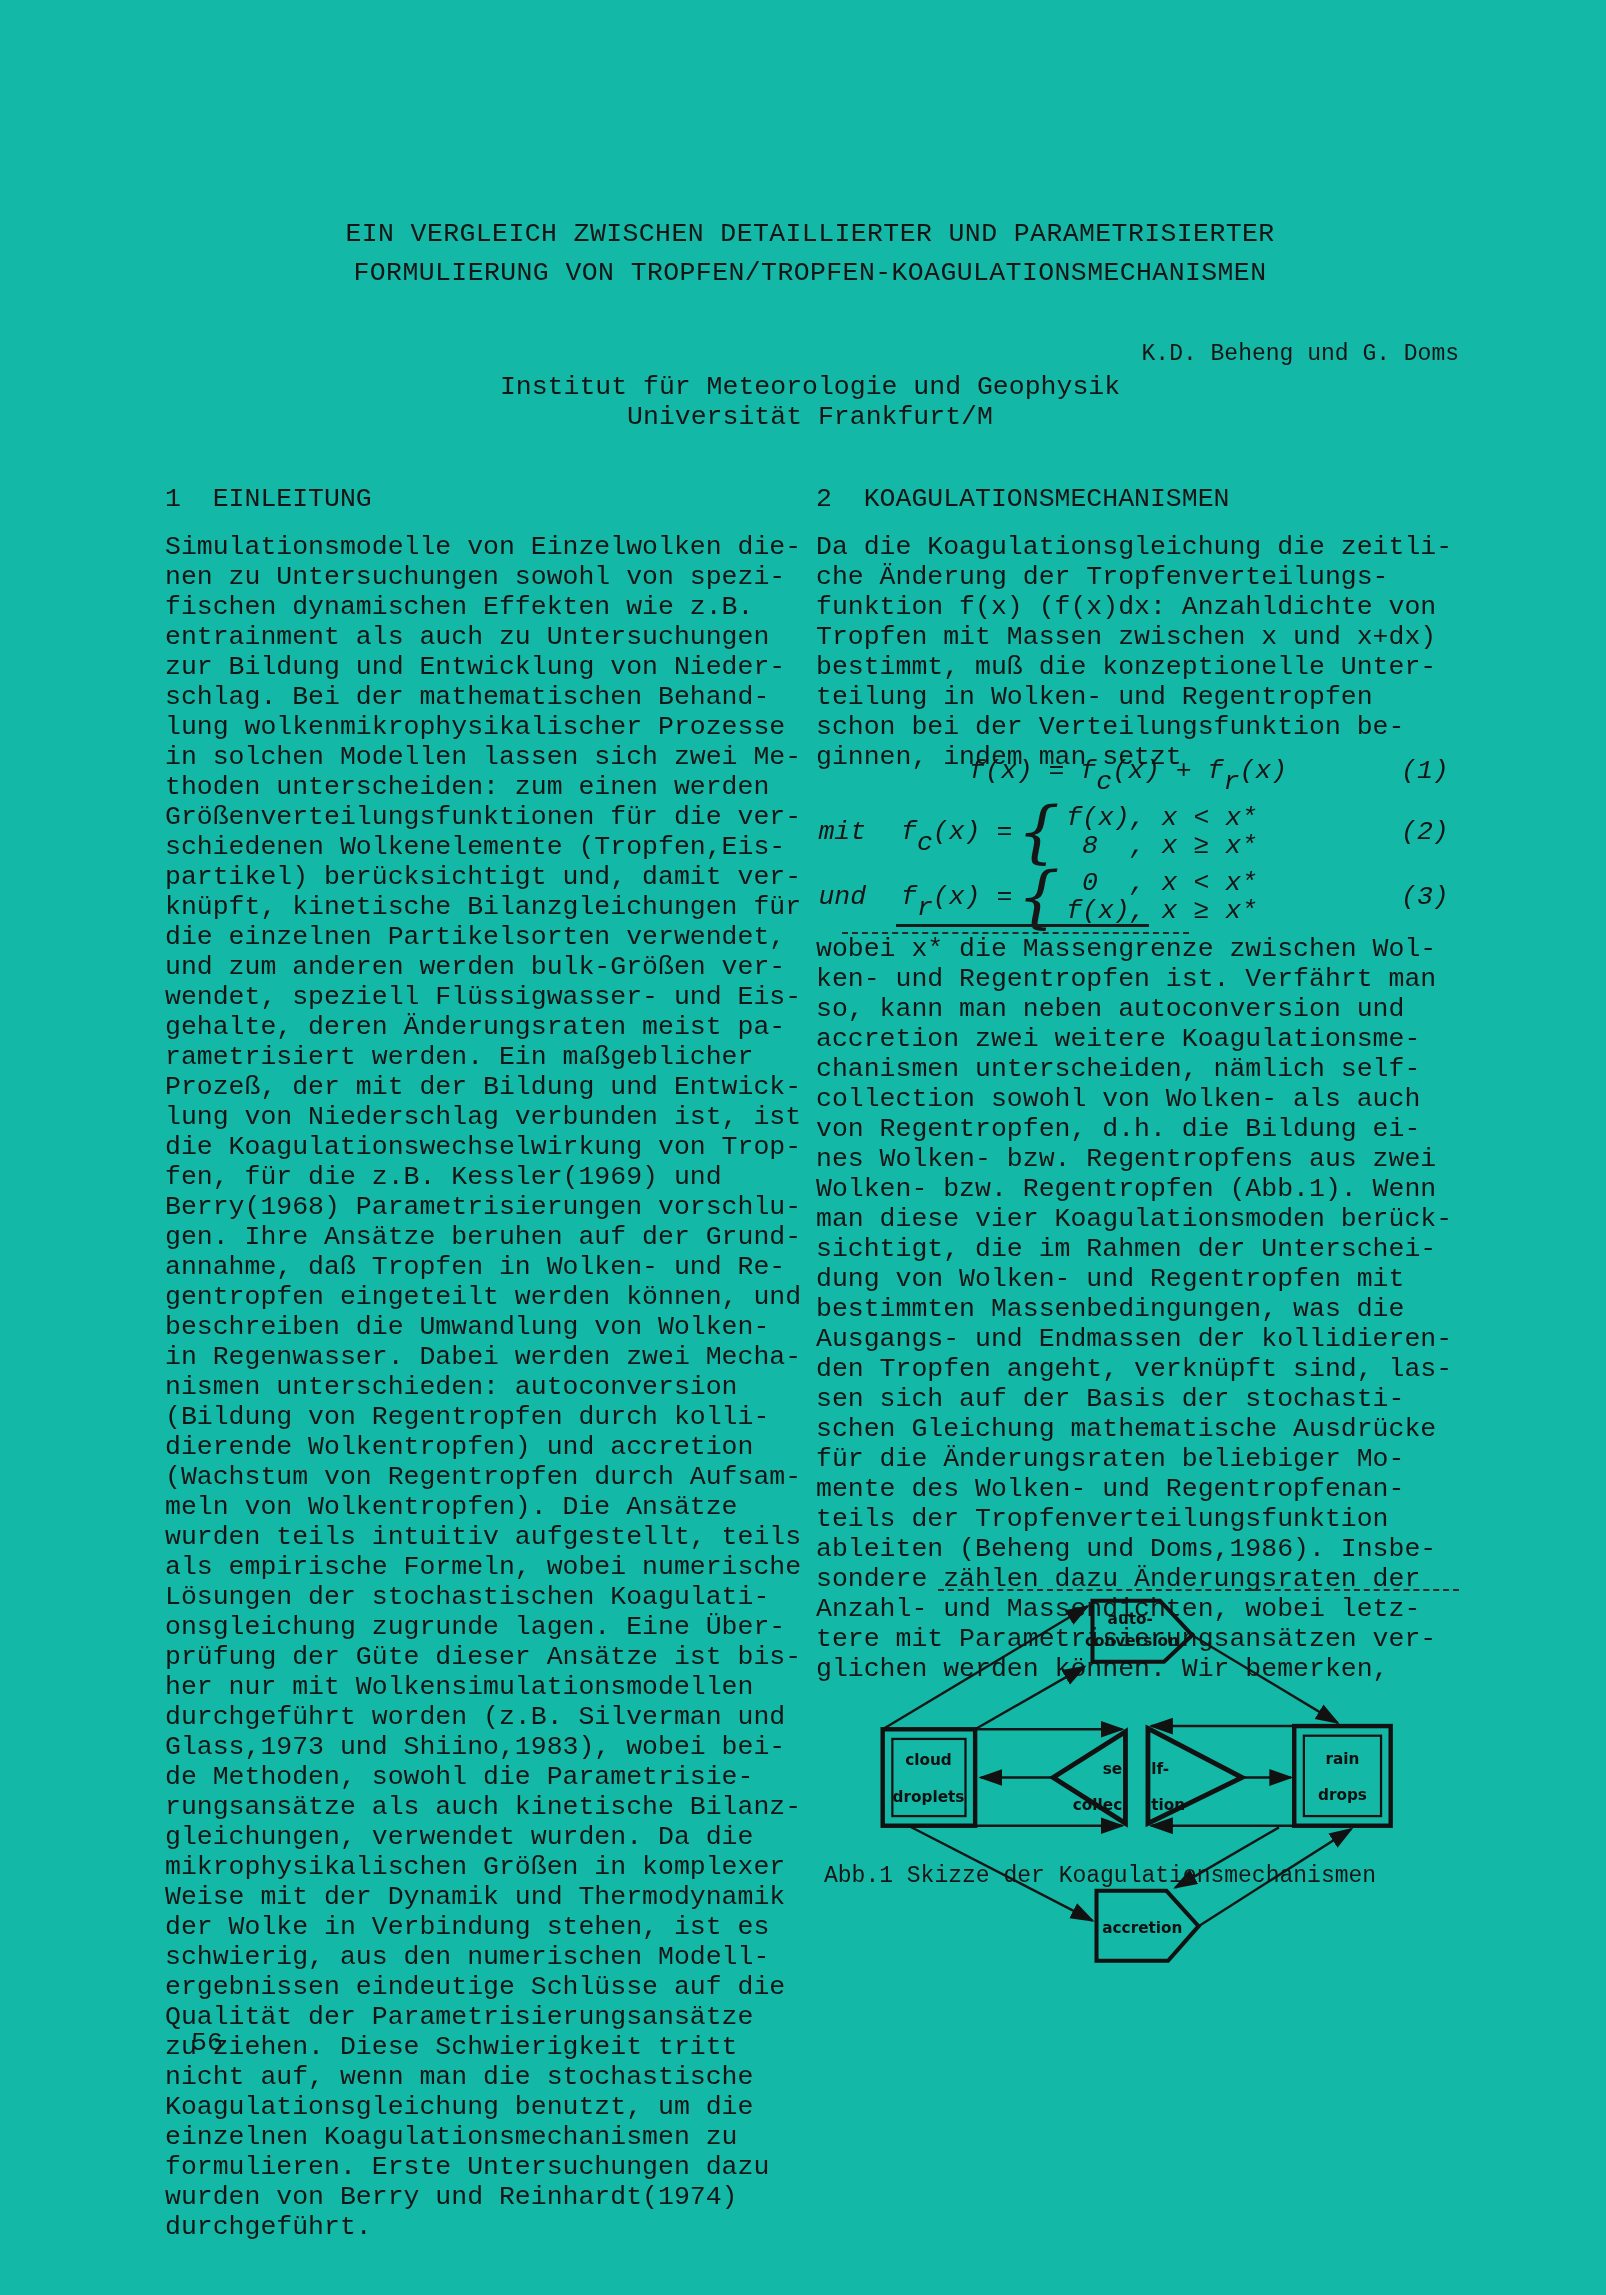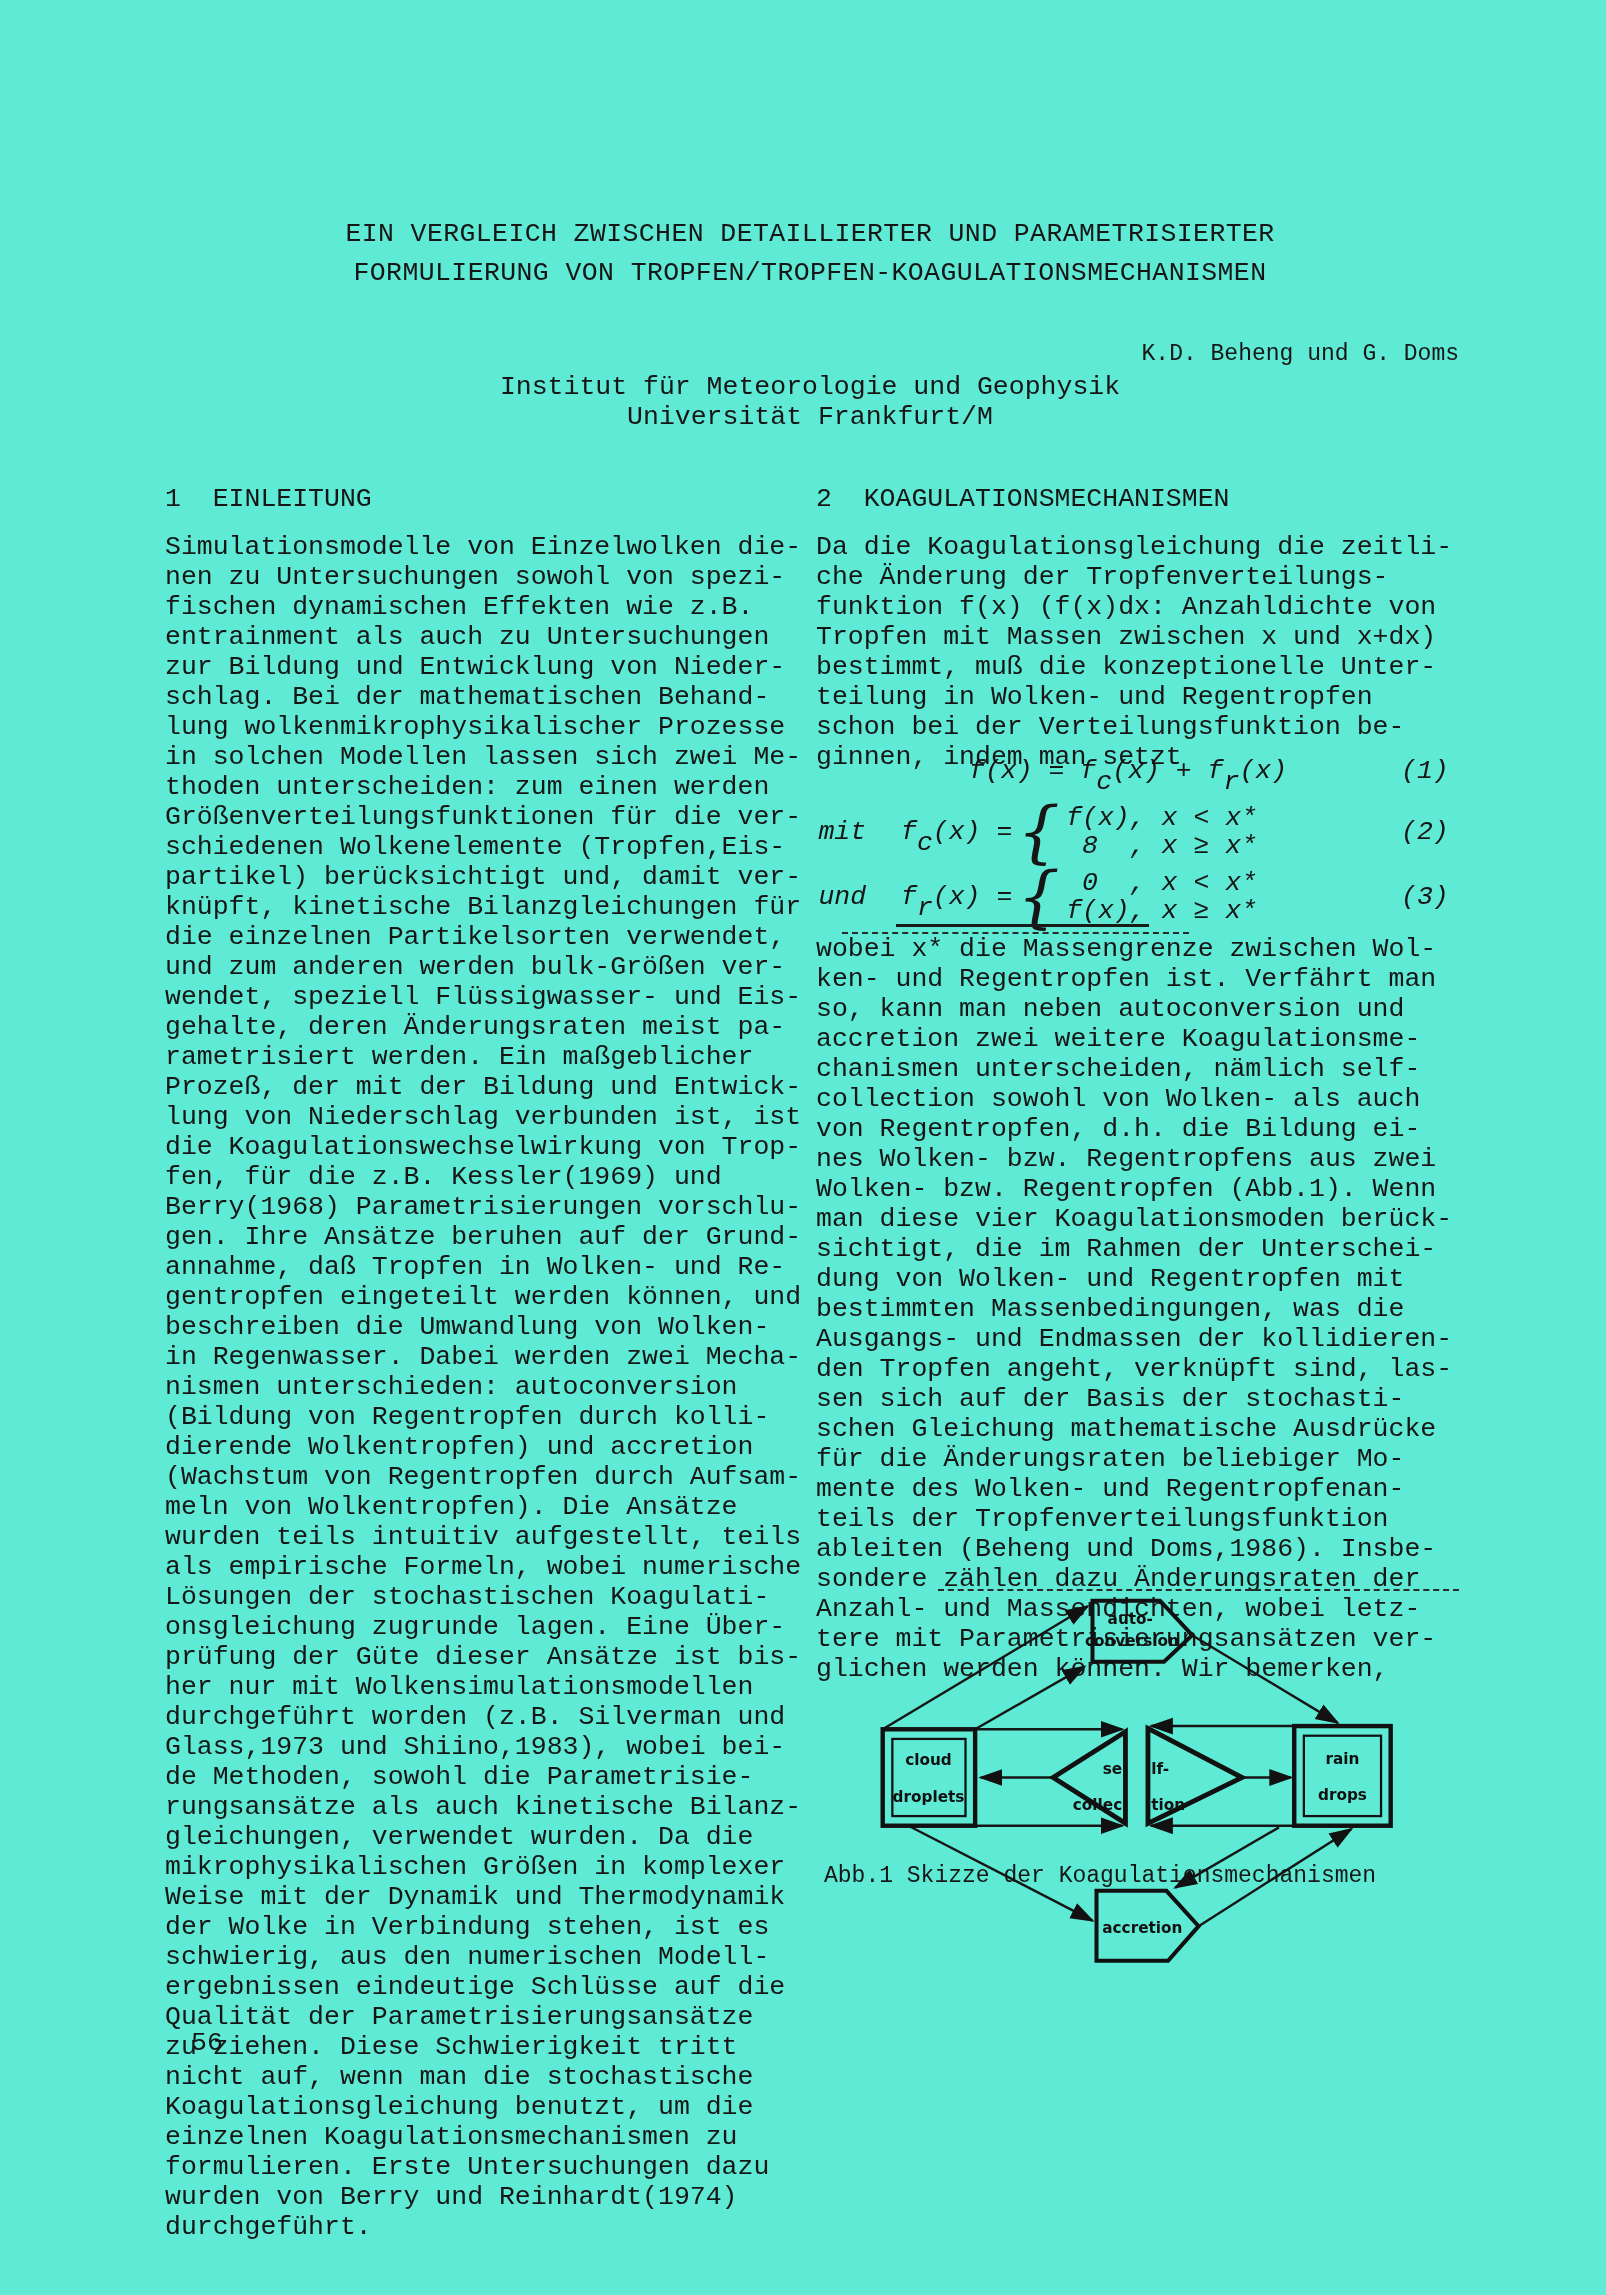--- a/index.html
+++ b/index.html
@@ -1,18 +1,18 @@
 <!DOCTYPE html>
 <html style="font-size:13px"><head>
 <meta charset="utf-8">
 <style>
   html,body { margin:0; padding:0; background:#e8e8e6; }
   .page {
     position:relative; width:1607px; height:2295px;
-    background:#5eead4; overflow:hidden;
+    background:#14b8a6; overflow:hidden;
     font-family:"Liberation Mono","DejaVu Sans Mono",monospace;
     color:#161616;
   }
   .abs { position:absolute; }
   .pre { white-space:pre; }
   .titleblock { left:161px; top:215px; width:1298px; text-align:center;
     font-size:26.5px; line-height:39px; letter-spacing:0.4px; }
   .authors { left:161px; top:341px; width:1298px; text-align:right; font-size:23px; }
   .affil { left:161px; top:372px; width:1298px; text-align:center; font-size:26.5px; line-height:30px; }
   .colheading { font-size:26.5px; }

